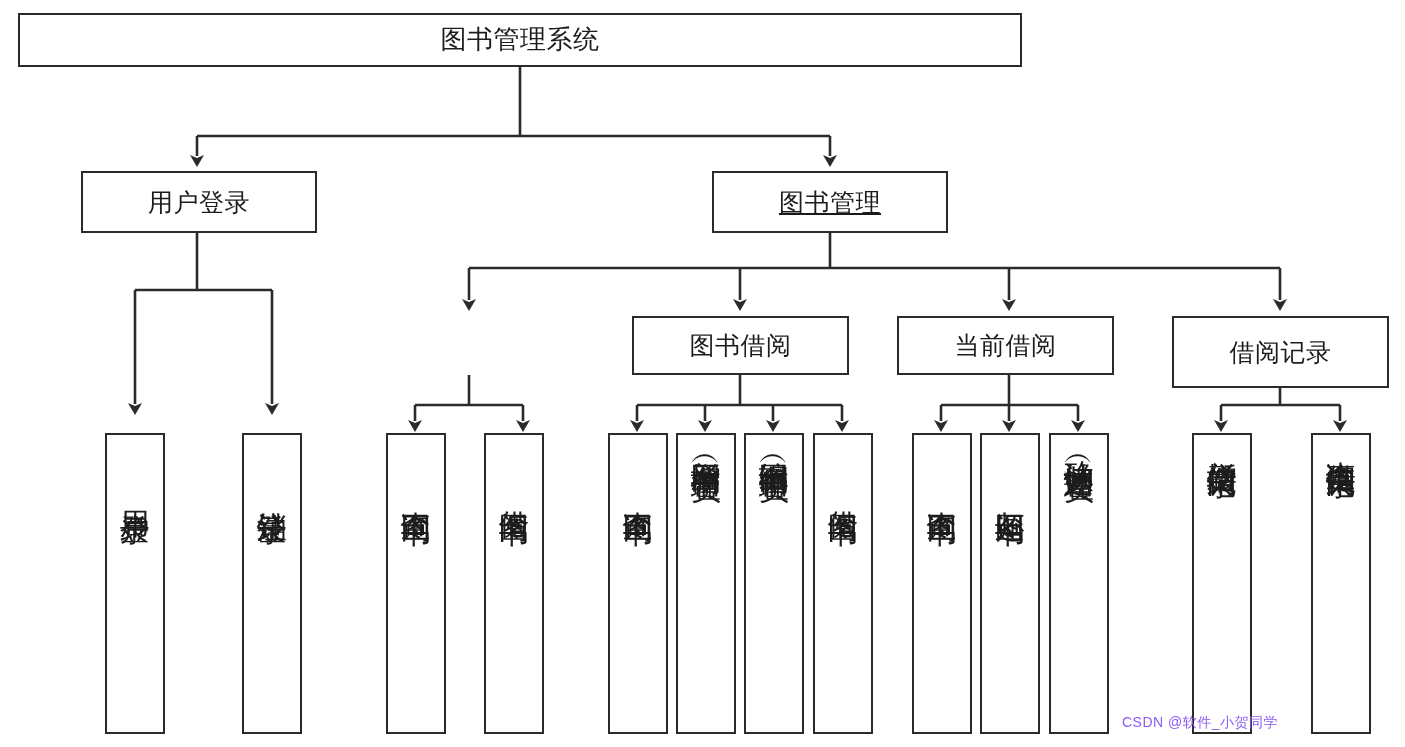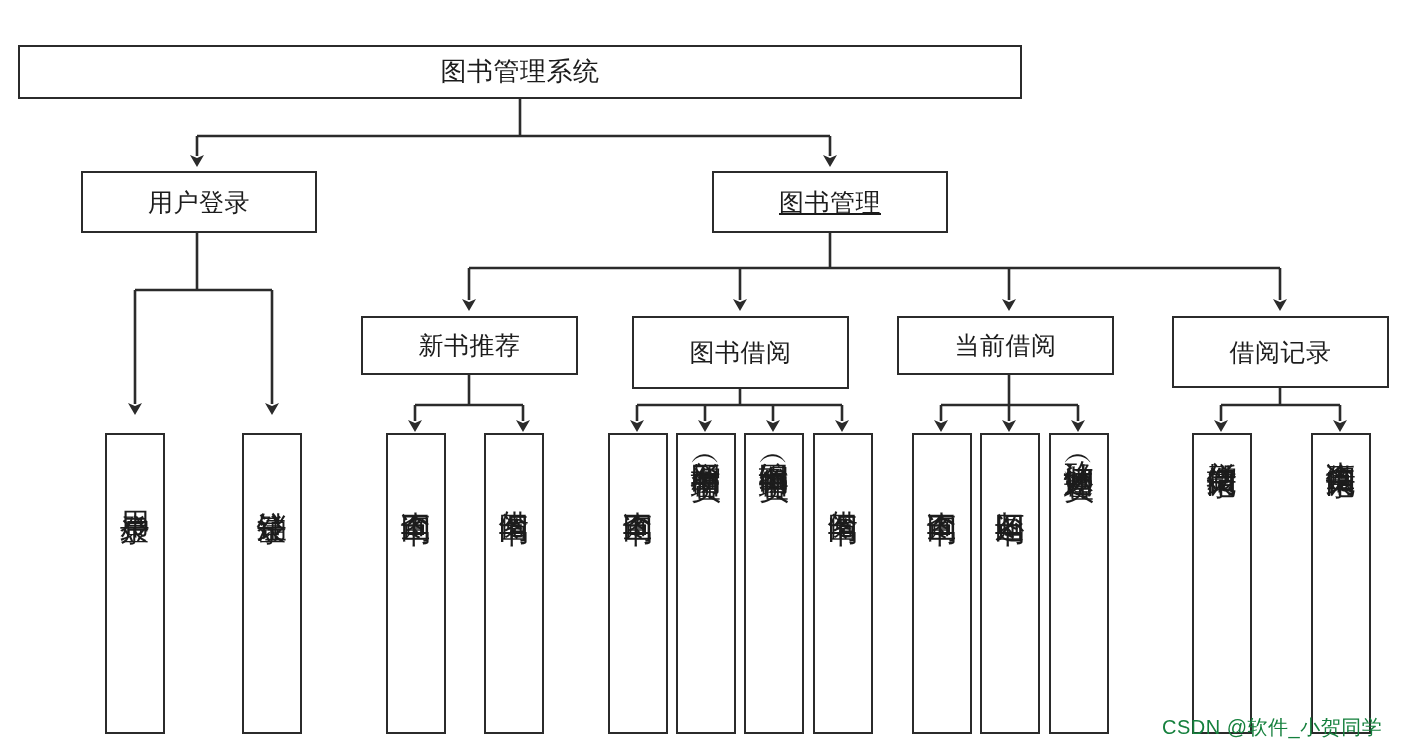--- a/index.html
+++ b/index.html
@@ -61,24 +61,24 @@
     line-height: 1.12;
     letter-spacing: 2px;
     white-space: nowrap;
     margin-top: 2px;
   }
   .node.leaf.midshort .lbl {
     margin-top: 52px;
   }
   .watermark {
     position: absolute;
-    left: 1162px;
+    left: 1122px;
     top: 714px;
-    font-size: 20px;
-    color: #15803d;
+    font-size: 14px;
+    color: #8b5cf6;
     white-space: nowrap;
     letter-spacing: 0.5px;
   }
 </style>
 </head>
 <body>
 
 <div id="canvas">
 
   <svg class="wires" viewBox="0 0 1405 747">
@@ -125,35 +125,32 @@
       <path d="M1009,405 L1009,421" marker-end="url(#arw)"></path>
       <path d="M1078,405 L1078,421" marker-end="url(#arw)"></path>
 
       <path d="M1280,375 L1280,405"></path>
       <path d="M1221,405 L1340,405"></path>
       <path d="M1221,405 L1221,421" marker-end="url(#arw)"></path>
       <path d="M1340,405 L1340,421" marker-end="url(#arw)"></path>
     </g>
   </svg>
 
-  <div class="node root horiz" style="left:18px; top:13px; width:1004px; height:54px;margin-top:32px;">
+  <div class="node root horiz" style="left:18px; top:13px; width:1004px; height:54px;">
     <span class="lbl">图书管理系统</span>
   </div>
 
   <div class="node horiz" style="left:81px; top:171px; width:236px; height:62px;">
     <span class="lbl">用户登录</span>
   </div>
   <div class="node horiz" style="left:712px; top:171px; width:236px; height:62px;text-decoration:underline;">
     <span class="lbl">图书管理</span>
   </div>
 
-  <div class="node horiz" style="left:361px; top:316px; width:217px; height:59px;">
-    <span class="lbl">新书推荐</span>
-  </div>
-  <div class="node horiz" style="left:632px; top:316px; width:217px; height:73px;">
+  <div class="node horiz" style="left:632px; top:316px; width:217px; height:59px;">
     <span class="lbl">图书借阅</span>
   </div>
   <div class="node horiz" style="left:897px; top:316px; width:217px; height:59px;">
     <span class="lbl">当前借阅</span>
   </div>
   <div class="node horiz" style="left:1172px; top:316px; width:217px; height:72px;">
     <span class="lbl">借阅记录</span>
   </div>
 
   <div class="node leaf midshort" style="left:105px; top:433px; width:60px; height:301px;">

